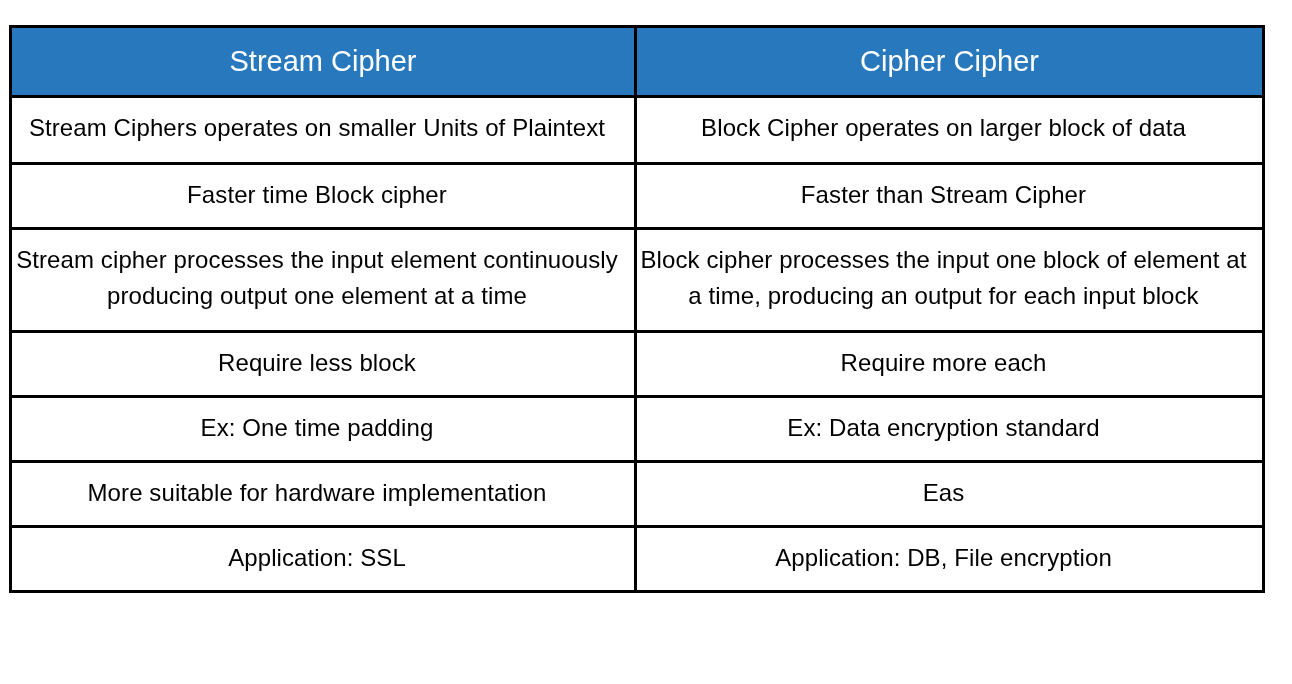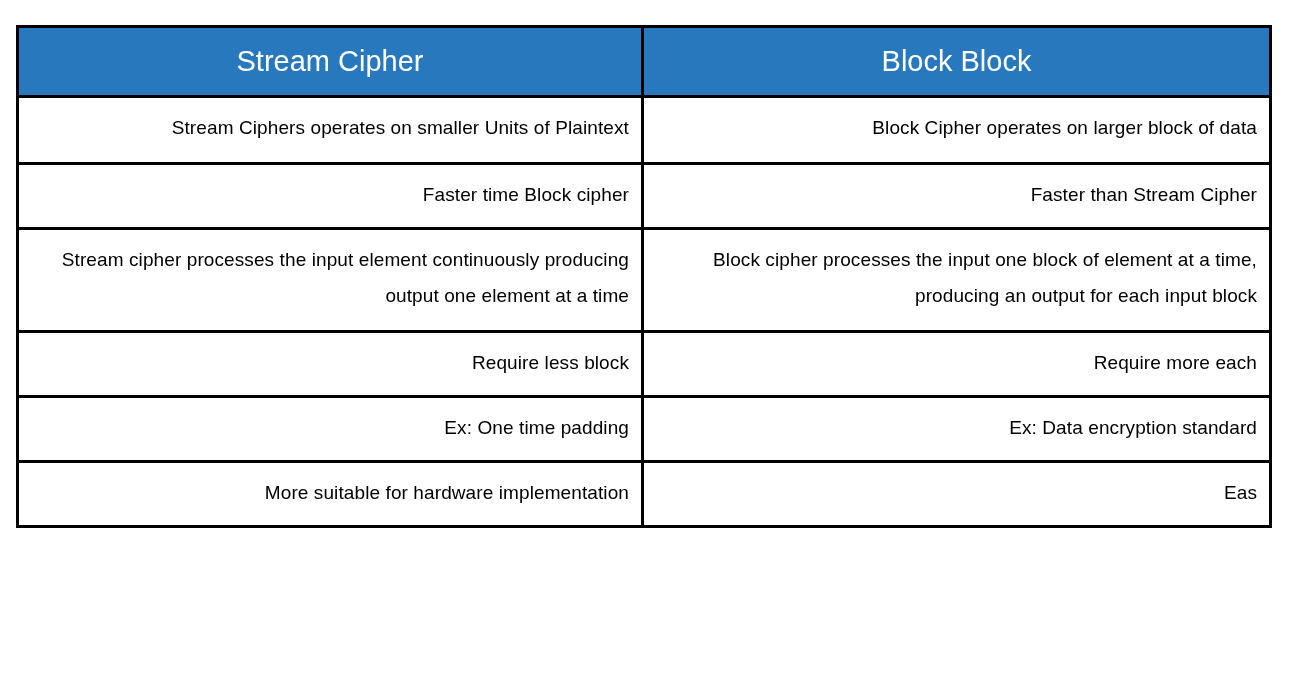--- a/index.html
+++ b/index.html
@@ -18,21 +18,21 @@
 
   #page {
     position: relative;
     width: 1292px;
     height: 684px;
     background: #ffffff;
   }
 
   .comparison-table {
     position: absolute;
-    left: 16px;
+    left: 9px;
     top: 25px;
     width: 1253px;
     border-collapse: collapse;
     table-layout: fixed;
     background: #f97316;
   }
 
   .comparison-table col.col-left  { width: 625px; }
   .comparison-table col.col-right { width: 628px; }
 
@@ -51,25 +51,25 @@
     font-weight: 400;
     line-height: 1.15;
     height: 67px;
     padding: 0 10px;
     vertical-align: middle;
     border-color: #000000;
   }
 
   .comparison-table tbody td {
     color: #000000;
-    font-size: 19px;
+    font-size: 24px;
     font-weight: 400;
     line-height: 36px;
-    padding: 12px 12px 14px 28px;
-    text-align: right;
+    padding: 12px 12px 14px 0;
+    text-align: center;
     letter-spacing: 0.1px;
   }
 
   .comparison-table tbody tr.row-tall td {
     padding-bottom: 16px;
   }
 
   .cell-text {
     display: block;
     white-space: pre-line;
@@ -85,21 +85,21 @@
       <col class="col-left">
       <col class="col-right">
     </colgroup>
 
     <thead>
       <tr>
         <th>
           <span class="cell-text">Stream Cipher</span>
         </th>
         <th>
-          <span class="cell-text">Block Block</span>
+          <span class="cell-text">Cipher Cipher</span>
         </th>
       </tr>
     </thead>
 
     <tbody>
       <tr class="row-tall">
         <td>
           <span class="cell-text">Stream Ciphers operates on smaller Units of Plaintext</span>
         </td>
         <td>
@@ -145,16 +145,24 @@
 
       <tr>
         <td>
           <span class="cell-text">More suitable for hardware implementation</span>
         </td>
         <td>
           <span class="cell-text">Eas</span>
         </td>
       </tr>
 
+      <tr>
+        <td>
+          <span class="cell-text">Application: SSL</span>
+        </td>
+        <td>
+          <span class="cell-text">Application: DB, File encryption</span>
+        </td>
+      </tr>
     </tbody>
   </table>
 
 </div>
 
 </body></html>

